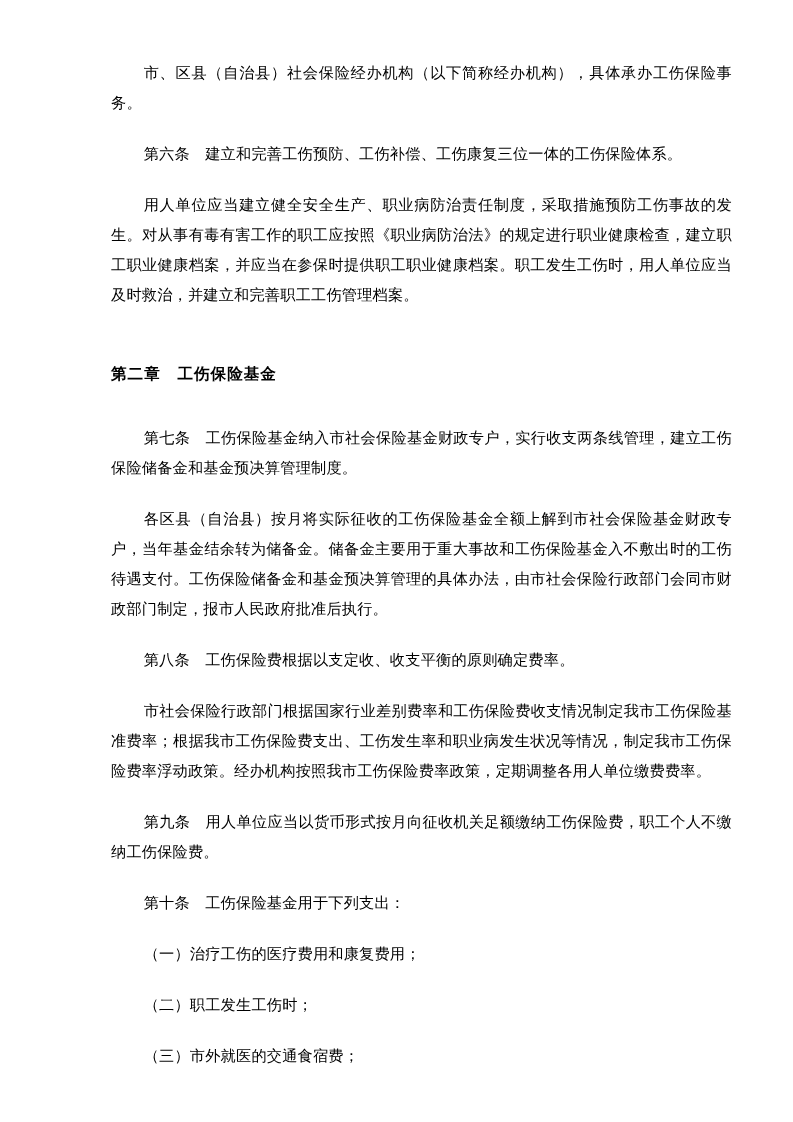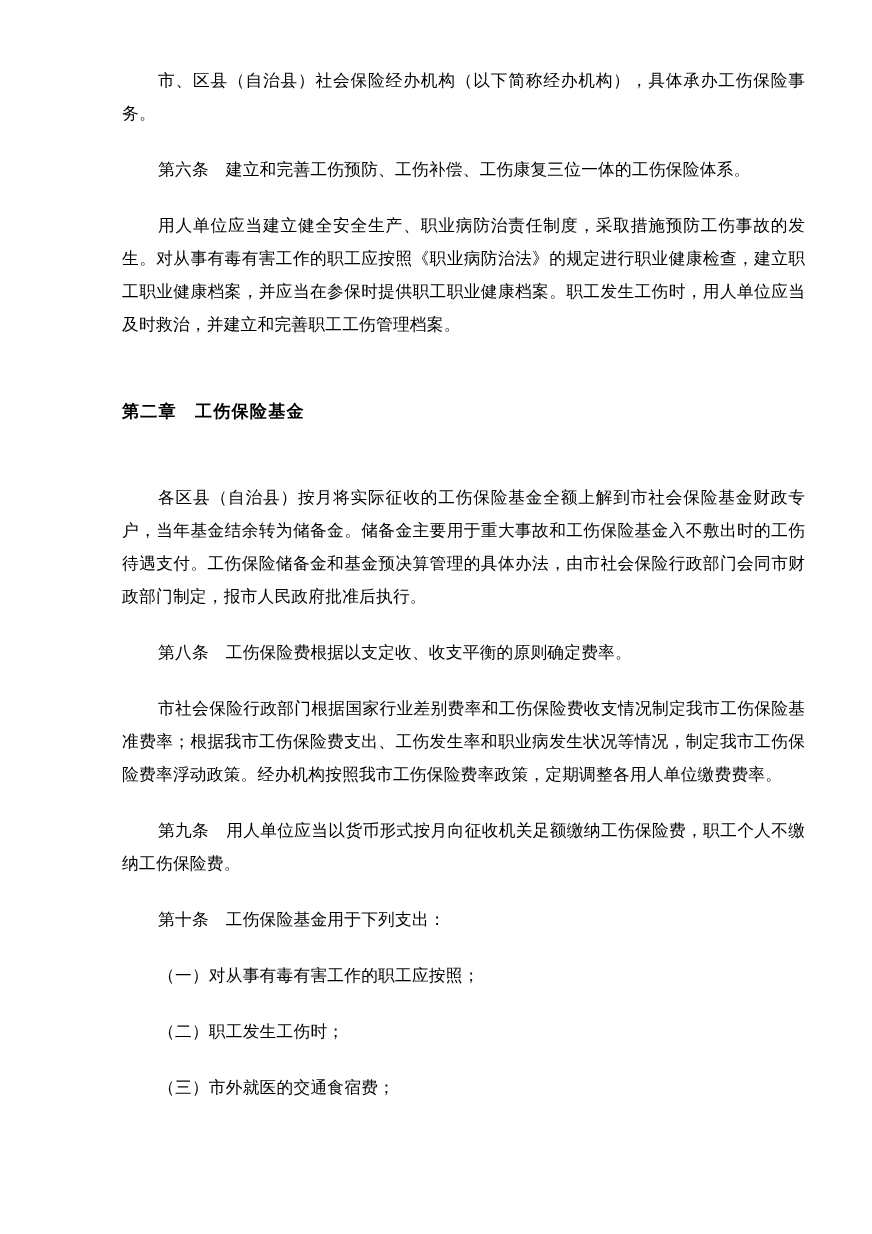--- a/index.html
+++ b/index.html
@@ -67,20 +67,21 @@
   <div class="spacer-sm"></div>
 
   <p class="para indent2">用人单位应当建立健全安全生产、职业病防治责任制度，采取措施预防工伤事故的发生。对从事有毒有害工作的职工应按照《职业病防治法》的规定进行职业健康检查，建立职工职业健康档案，并应当在参保时提供职工职业健康档案。职工发生工伤时，用人单位应当及时救治，并建立和完善职工工伤管理档案。</p>
 
   <div class="spacer-lg"></div>
 
   <h2 class="chapter-heading">第二章　工伤保险基金</h2>
 
   <div class="spacer-md"></div>
 
+  <p class="para indent2">第七条　工伤保险基金纳入市社会保险基金财政专户，实行收支两条线管理，建立工伤保险储备金和基金预决算管理制度。</p>
 
   <div class="spacer-sm"></div>
 
   <p class="para indent2">各区县（自治县）按月将实际征收的工伤保险基金全额上解到市社会保险基金财政专户，当年基金结余转为储备金。储备金主要用于重大事故和工伤保险基金入不敷出时的工伤待遇支付。工伤保险储备金和基金预决算管理的具体办法，由市社会保险行政部门会同市财政部门制定，报市人民政府批准后执行。</p>
 
   <div class="spacer-sm"></div>
 
   <p class="para indent2">第八条　工伤保险费根据以支定收、收支平衡的原则确定费率。</p>
 
   <div class="spacer-sm"></div>
@@ -90,21 +91,21 @@
   <div class="spacer-sm"></div>
 
   <p class="para indent2">第九条　用人单位应当以货币形式按月向征收机关足额缴纳工伤保险费，职工个人不缴纳工伤保险费。</p>
 
   <div class="spacer-sm"></div>
 
   <p class="para indent2">第十条　工伤保险基金用于下列支出：</p>
 
   <div class="spacer-sm"></div>
 
-  <p class="item">（一）对从事有毒有害工作的职工应按照；</p>
+  <p class="item">（一）治疗工伤的医疗费用和康复费用；</p>
   <div class="spacer-sm"></div>
 
   <p class="item">（二）职工发生工伤时；</p>
   <div class="spacer-sm"></div>
 
   <p class="item">（三）市外就医的交通食宿费；</p>
   <div class="spacer-sm"></div>
 
 
 </div>

